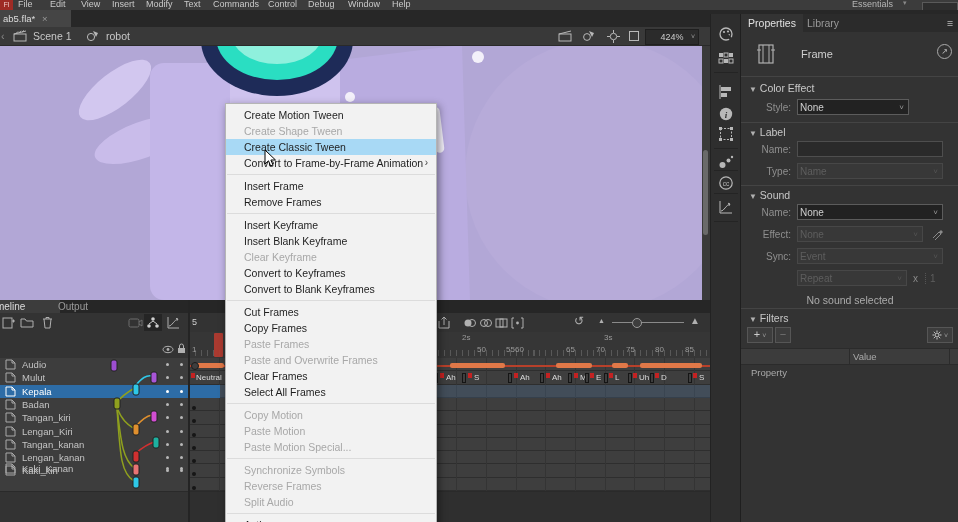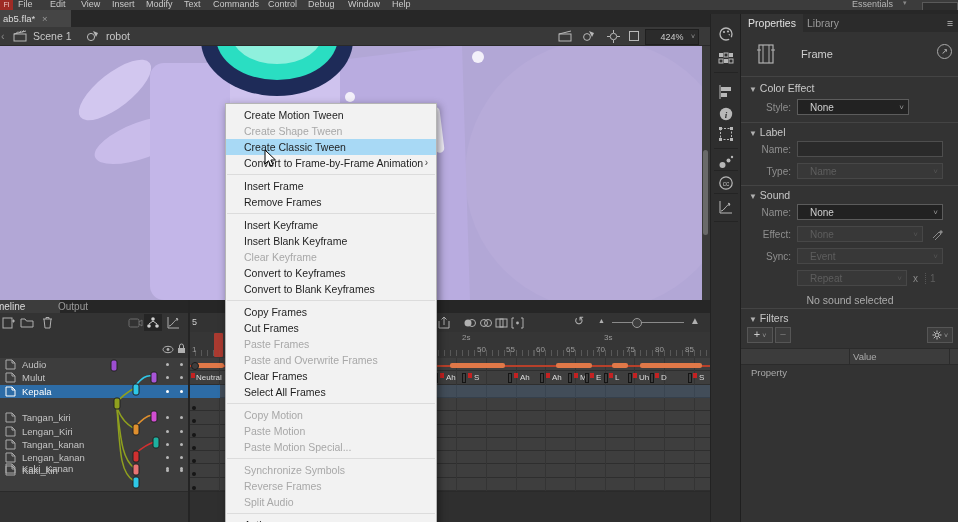--- a/index.html
+++ b/index.html
@@ -20,21 +20,21 @@
   
   #dock{left:710px;top:14px;width:30px;height:508px;background:#2e2e2e;z-index:6;border-left:1px solid #222;}
   .dockicon{position:absolute;left:7px;width:16px;height:16px;}
   .docksep{position:absolute;left:3px;width:24px;height:1px;background:#242424;}
   
   #props{left:740px;top:14px;width:218px;height:508px;background:#333;z-index:6;border-left:1px solid #1f1f1f;}
   .ptab{position:absolute;top:0;height:18px;font-size:10.5px;line-height:18px;}
   .sechead{position:absolute;color:#c8c8c8;font-size:10.5px;}
   .chev{color:#b0b0b0;font-size:8px;}
   .plabel{position:absolute;color:#8f8f8f;font-size:10px;text-align:right;width:50px;}
-  .field{position:absolute;height:16px;background:#222;border:1px solid #5c5c5c;color:#cfcfcf;font-size:10px;line-height:16px;padding-left:12px;box-sizing:border-box;}
+  .field{position:absolute;height:16px;background:#222;border:1px solid #5c5c5c;color:#cfcfcf;font-size:10px;line-height:16px;padding-left:2px;box-sizing:border-box;}
   .field .fchev{position:absolute;right:4px;top:0;color:#999;font-size:8px;}
   .field.dis{background:#383838;border-color:#474747;color:#5e5e5e;}
   .field.dis .fchev{color:#555;}
   .pdivider{position:absolute;left:0;width:218px;height:1px;background:#444;}
   .fbtn{position:absolute;height:16px;background:#3d3d3d;border:1px solid #565656;color:#ccc;font-size:11px;text-align:center;box-sizing:border-box;}
   
   #timeline{left:0;top:300px;width:710px;height:222px;background:#333;z-index:4;}
   .tltab{position:absolute;top:0;height:13px;font-size:10px;line-height:13px;}
   .lrow{position:absolute;left:0;width:220px;height:13px;}
   .lrow .lname{position:absolute;left:22px;top:0;font-size:9.5px;line-height:13px;color:#c4c4c4;}
@@ -349,21 +349,21 @@
       </svg>
 
       <div class="abs" style="left:190px;top:0;width:520px;height:26px;background:#363636;">
         <div class="abs" style="left:0;top:18px;width:520px;height:6px;background:repeating-linear-gradient(90deg,transparent 0 4.9px,#585858 4.9px 5.94px);"></div>
         <span class="rulnum" style="left:2px;top:13px;">1</span>
         <span class="rulnum" style="left:272px;top:1px;">2s</span>
         <span class="rulnum" style="left:414px;top:1px;">3s</span>
         <span class="rulnum" style="left:257px;top:13px;margin-top:48px;">45</span>
         <span class="rulnum" style="left:287px;top:13px;">50</span>
         <span class="rulnum" style="left:316px;top:13px;">55</span>
-        <span class="rulnum" style="left:346px;top:13px;">60</span>
+        <span class="rulnum" style="left:325px;top:13px;">60</span>
         <span class="rulnum" style="left:376px;top:13px;">65</span>
         <span class="rulnum" style="left:406px;top:13px;">70</span>
         <span class="rulnum" style="left:436px;top:13px;">75</span>
         <span class="rulnum" style="left:465px;top:13px;">80</span>
         <span class="rulnum" style="left:495px;top:13px;">85</span>
         <div class="abs" style="left:24px;top:1px;width:9px;height:24px;background:rgba(180,59,48,.92);border-radius:1px;"></div>
       </div>
     </div>
 
     <div class="abs" style="left:190px;top:58px;width:520px;height:133px;background-color:#3e3e3e;background-image:repeating-linear-gradient(90deg,transparent 0 28.7px,#343434 28.7px 29.7px),repeating-linear-gradient(180deg,transparent 0 12.3px,#2e2e2e 12.3px 13.3px);"></div>
@@ -443,20 +443,28 @@
         <span class="ldot" style="left:180px;"></span>
       </div>
     <div class="lrow sel" style="top:85px;">
         <svg class="abs" style="left:5px;top:1px;" width="11" height="11" viewBox="0 0 11 11">
           <path d="M1,1 H7 L10,4 V10 H1 Z M7,1 V4 H10" fill="none" stroke="#fff"></path>
         </svg>
         <span class="lname">Kepala</span>
         <span class="ldot" style="left:166px;background:#fff;"></span>
         <span class="ldot" style="left:180px;background:#fff;"></span>
       </div>
+    <div class="lrow" style="top:98px;">
+        <svg class="abs" style="left:5px;top:1px;" width="11" height="11" viewBox="0 0 11 11">
+          <path d="M1,1 H7 L10,4 V10 H1 Z M7,1 V4 H10" fill="none" stroke="#aaa"></path>
+        </svg>
+        <span class="lname">Badan</span>
+        <span class="ldot" style="left:166px;"></span>
+        <span class="ldot" style="left:180px;"></span>
+      </div>
     <div class="lrow" style="top:111px;">
         <svg class="abs" style="left:5px;top:1px;" width="11" height="11" viewBox="0 0 11 11">
           <path d="M1,1 H7 L10,4 V10 H1 Z M7,1 V4 H10" fill="none" stroke="#aaa"></path>
         </svg>
         <span class="lname">Tangan_kiri</span>
         <span class="ldot" style="left:166px;"></span>
         <span class="ldot" style="left:180px;"></span>
       </div>
     <div class="lrow" style="top:125px;">
         <svg class="abs" style="left:5px;top:1px;" width="11" height="11" viewBox="0 0 11 11">
@@ -533,22 +541,22 @@
     <div class="csep"></div>
     <div class="cmi">Insert Frame</div>
     <div class="cmi">Remove Frames</div>
     <div class="csep"></div>
     <div class="cmi">Insert Keyframe</div>
     <div class="cmi">Insert Blank Keyframe</div>
     <div class="cmi dis">Clear Keyframe</div>
     <div class="cmi">Convert to Keyframes</div>
     <div class="cmi">Convert to Blank Keyframes</div>
     <div class="csep"></div>
+    <div class="cmi">Cut Frames</div>
     <div class="cmi">Copy Frames</div>
-    <div class="cmi">Cut Frames</div>
     <div class="cmi dis">Paste Frames</div>
     <div class="cmi dis">Paste and Overwrite Frames</div>
     <div class="cmi">Clear Frames</div>
     <div class="cmi">Select All Frames</div>
     <div class="csep"></div>
     <div class="cmi dis">Copy Motion</div>
     <div class="cmi dis">Paste Motion</div>
     <div class="cmi dis">Paste Motion Special...</div>
     <div class="csep"></div>
     <div class="cmi dis">Synchronize Symbols</div>

